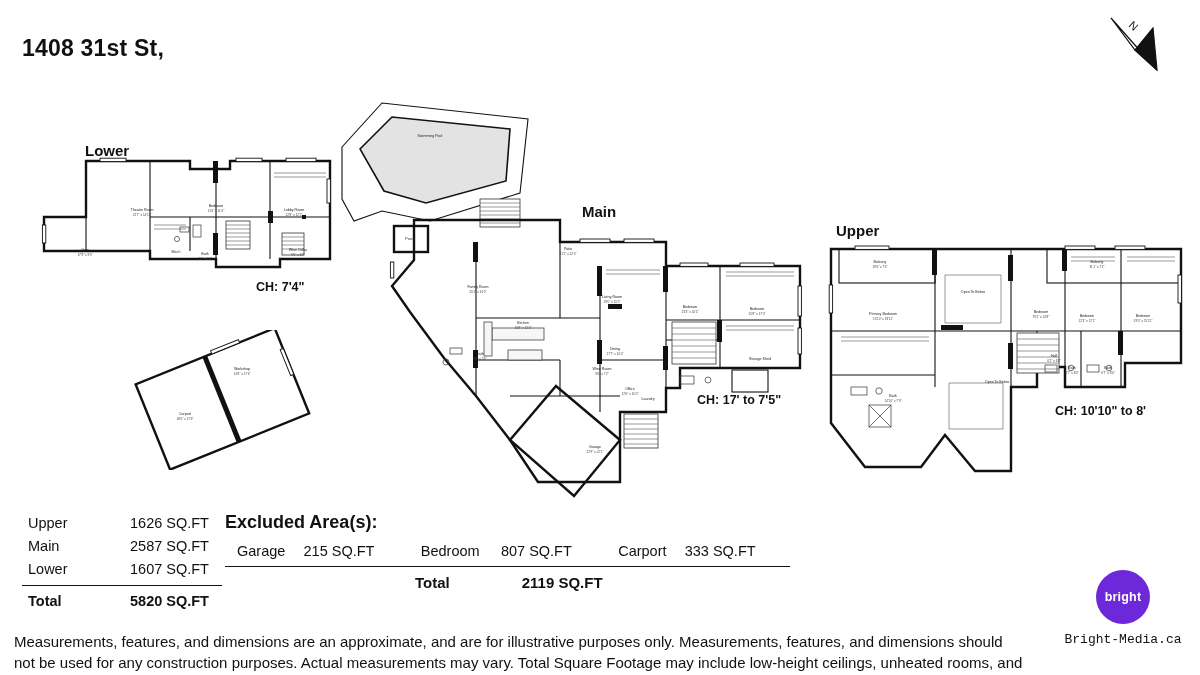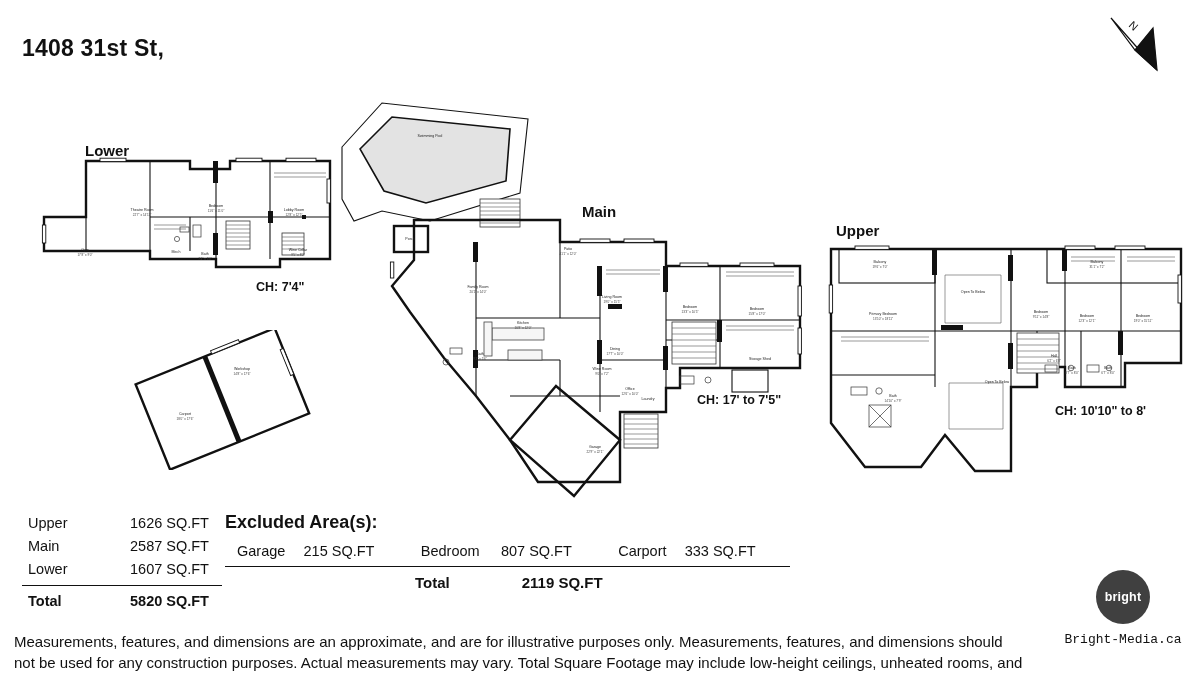--- a/index.html
+++ b/index.html
@@ -76,21 +76,21 @@
   
   .disclaimer {
     position:absolute; left:14px; top:632px; width:1010px;
     font-size:15px; line-height:1.38; color:#111;
   }
 
   
   .brand { position:absolute; left:1058px; top:570px; text-align:center; width:130px; }
   .brand .logo {
     width:54px; height:54px; border-radius:50%;
-    background:#404040; margin:0 auto;
+    background:#6d28d9; margin:0 auto;
     display:flex; align-items:center; justify-content:center;
     color:#fff; font-size:12.5px; font-weight:bold; letter-spacing:0.2px;
   }
   .brand .name { margin-top:8px; font-size:13px;font-family:Liberation Mono, monospace; }
 
   
   .w  { fill:none; stroke:#111; stroke-width:2.4; }
   .w2 { fill:none; stroke:#111; stroke-width:1.1; }
   .thin { fill:none; stroke:#555; stroke-width:0.6; }
   .fillwall { fill:#111; stroke:none; }

